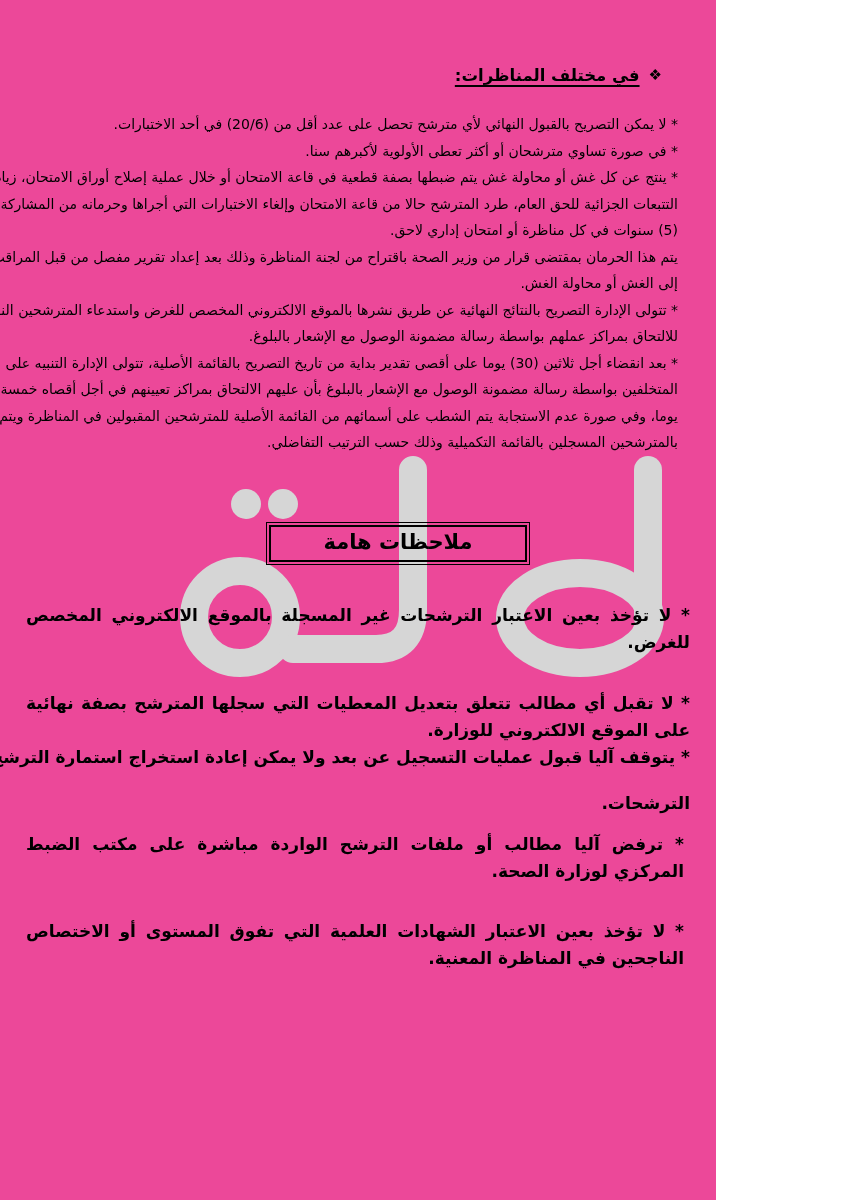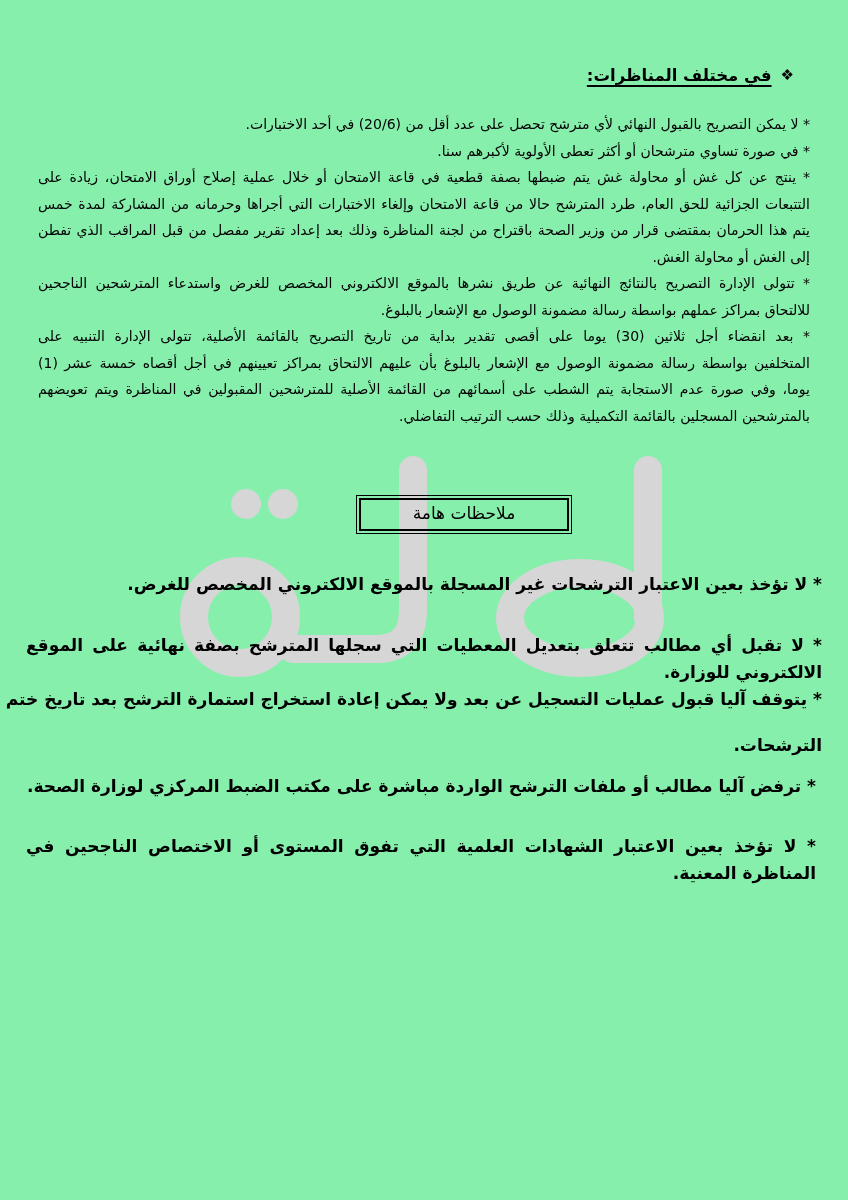--- a/index.html
+++ b/index.html
@@ -1,20 +1,20 @@
 <!DOCTYPE html>
 <html lang="ar"><head>
 <meta charset="utf-8">
 <style>
   html, body { margin: 0; padding: 0; background: #ffffff; }
   .page {
     position: relative;
-    width: 848px;
+    width: 716px;
     height: 1200px;
-    background: #86efac;
+    background: #ec4899;
     overflow: hidden;
     font-family: "DejaVu Sans", sans-serif;
     color: #000000;
   }
   
   .watermark {
     position: absolute;
     left: 180px;
     top: 452px;
     width: 500px;
@@ -64,22 +64,22 @@
   }
   .notes-box-outer {
     border: 1px solid #000000;
     padding: 2px;
     transform: translateX(40px);
     background: transparent;
   }
   .notes-box-inner {
     border: 2.5px solid #000000;
     padding: 3px 52px 6px 52px;
-    font-size: 17px;
-    font-weight: normal;
+    font-size: 21px;
+    font-weight: bold;
     text-align: center;
   }
   
   .notes { margin-top: 37px; }
   .note {
     font-weight: bold;
     font-size: 14.5px;
   }
   .note .line { font-size: 17px; line-height: 27px; }
   .note-1 { margin-bottom: 34px; }
@@ -113,20 +113,21 @@
 
     <div class="heading">
       <span class="h-bullet">❖</span><span class="h-text">في مختلف المناظرات:</span>
     </div>
 
     <div class="body-lines">
       <div class="line end">* لا يمكن التصريح بالقبول النهائي لأي مترشح تحصل على عدد أقل من (20/6) في أحد الاختبارات.</div>
       <div class="line end">* في صورة تساوي مترشحان أو أكثر تعطى الأولوية لأكبرهم سنا.</div>
       <div class="line">* ينتج عن كل غش أو محاولة غش يتم ضبطها بصفة قطعية في قاعة الامتحان أو خلال عملية إصلاح أوراق الامتحان، زيادة على</div>
       <div class="line">التتبعات الجزائية للحق العام، طرد المترشح حالا من قاعة الامتحان وإلغاء الاختبارات التي أجراها وحرمانه من المشاركة لمدة خمس</div>
+      <div class="line end">(5) سنوات في كل مناظرة أو امتحان إداري لاحق.</div>
       <div class="line">يتم هذا الحرمان بمقتضى قرار من وزير الصحة باقتراح من لجنة المناظرة وذلك بعد إعداد تقرير مفصل من قبل المراقب الذي تفطن</div>
       <div class="line end">إلى الغش أو محاولة الغش.</div>
       <div class="line">* تتولى الإدارة التصريح بالنتائج النهائية عن طريق نشرها بالموقع الالكتروني المخصص للغرض واستدعاء المترشحين الناجحين</div>
       <div class="line end">للالتحاق بمراكز عملهم بواسطة رسالة مضمونة الوصول مع الإشعار بالبلوغ.</div>
       <div class="line">* بعد انقضاء أجل ثلاثين (30) يوما على أقصى تقدير بداية من تاريخ التصريح بالقائمة الأصلية، تتولى الإدارة التنبيه على</div>
       <div class="line">المتخلفين بواسطة رسالة مضمونة الوصول مع الإشعار بالبلوغ بأن عليهم الالتحاق بمراكز تعيينهم في أجل أقصاه خمسة عشر (1)</div>
       <div class="line">يوما، وفي صورة عدم الاستجابة يتم الشطب على أسمائهم من القائمة الأصلية للمترشحين المقبولين في المناظرة ويتم تعويضهم</div>
       <div class="line end">بالمترشحين المسجلين بالقائمة التكميلية وذلك حسب الترتيب التفاضلي.</div>
     </div>
 

